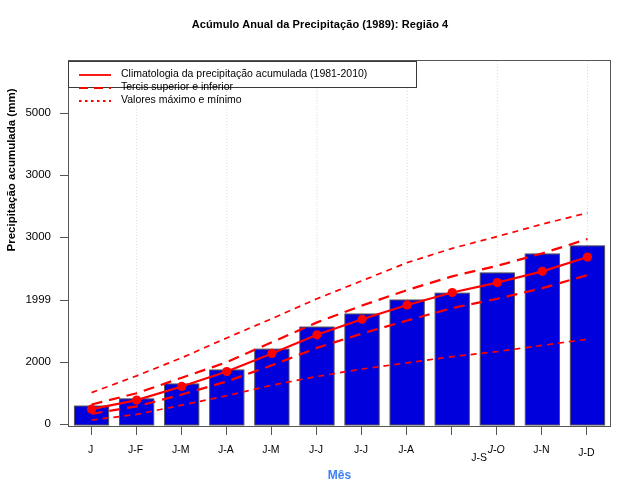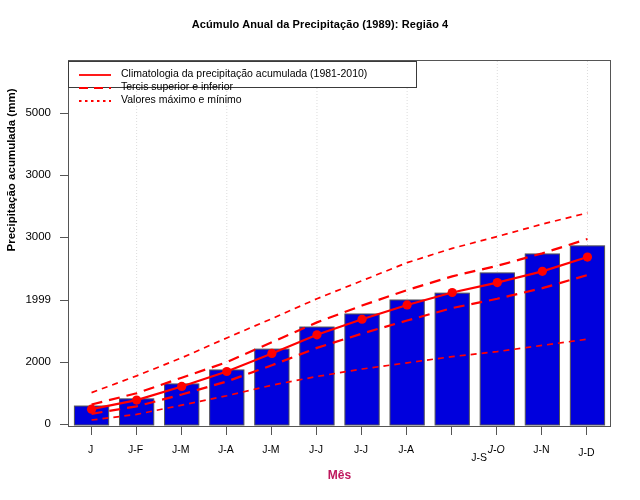--- a/index.html
+++ b/index.html
@@ -57,21 +57,21 @@
     color: #000000;
   }
   #x-axis-title {
     position: absolute;
     left: 68px;
     top: 468px;
     width: 543px;
     text-align: center;
     font-size: 12px;
     font-weight: bold;
-    color: #be185d;
+    color: #3b82f6;
   }
   .y-tick-label {
     position: absolute;
     right: 13px;
     width: 52px;
     text-align: right;
     font-size: 11.5px;
     color: #000000;
     line-height: 1;
   }

